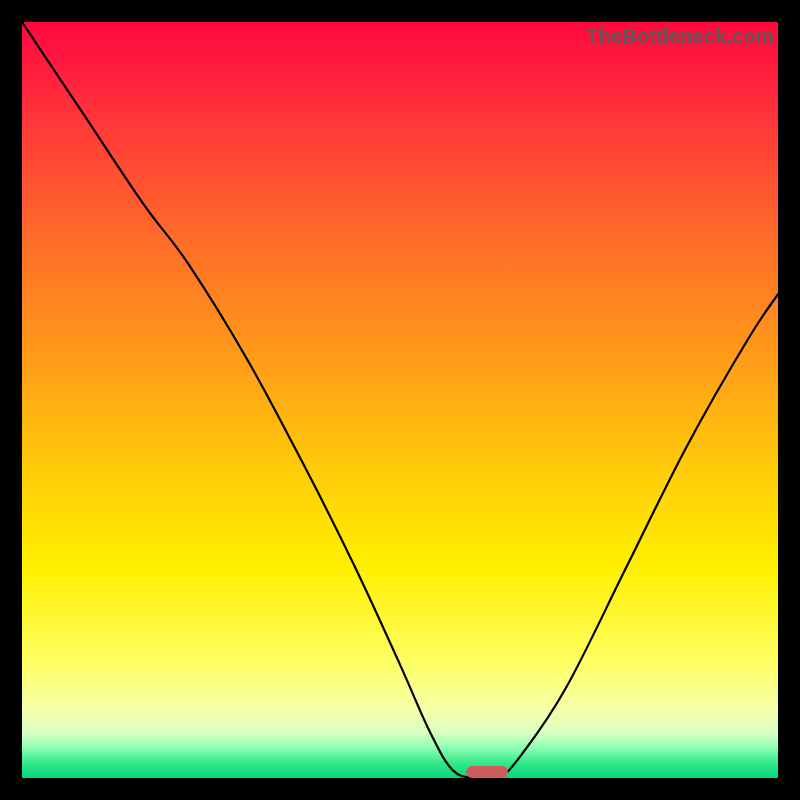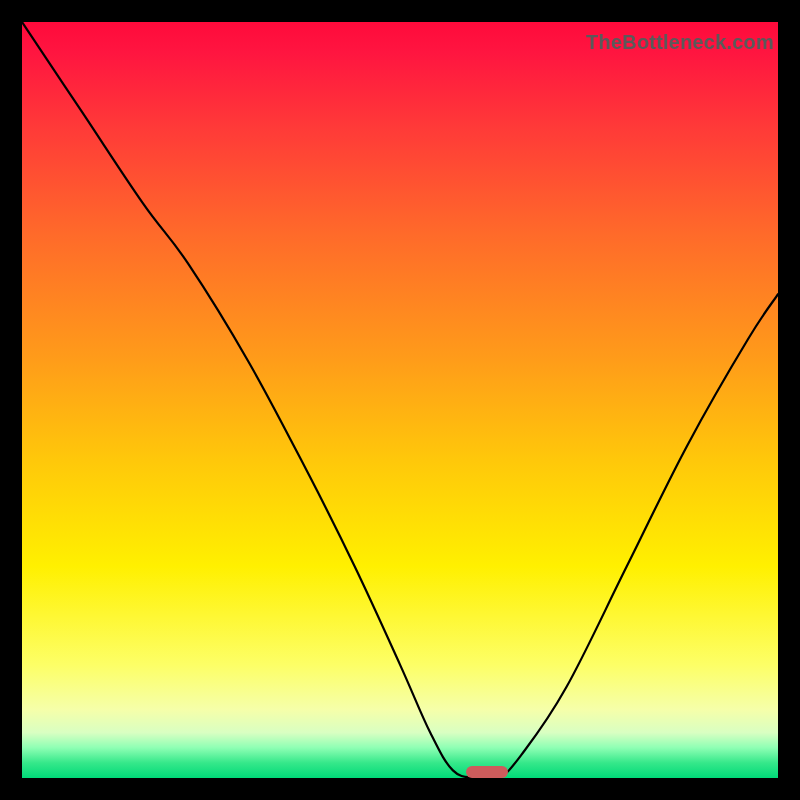--- a/index.html
+++ b/index.html
@@ -44,21 +44,21 @@
       #fdff66 85%,
       #f5ffaa 91%,
       #d9ffc2 94%,
       #8effb4 96%,
       #35e88a 98%,
       #00d978 100%
     );
   }
   .watermark {
     position: absolute;
-    top: 9px;
+    top: 3px;
     right: 4px;
     font-family: Arial, Helvetica, sans-serif;
     font-size: 20px;
     font-weight: bold;
     color: #5a5a5a;
     letter-spacing: 0.2px;
     margin-left: 31px;
   }
   svg.curve {
     position: absolute;

